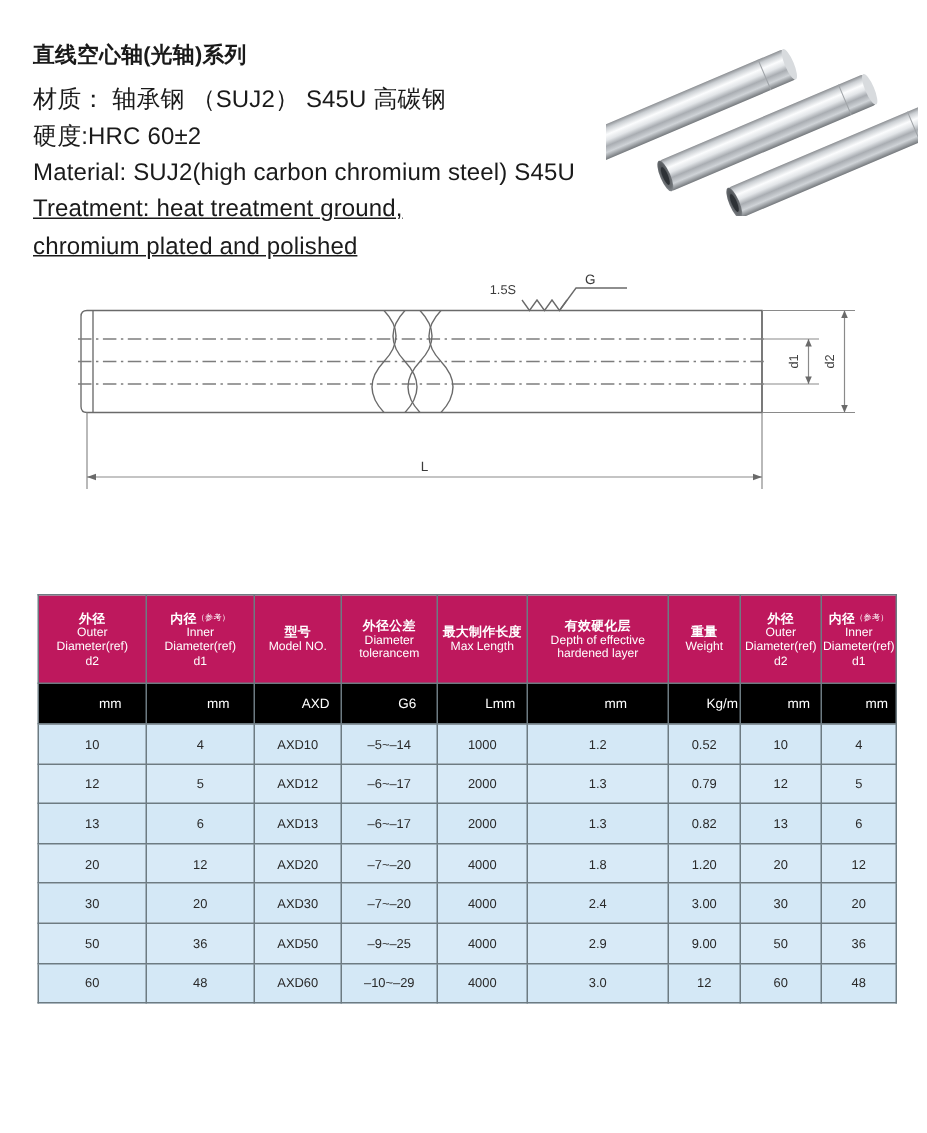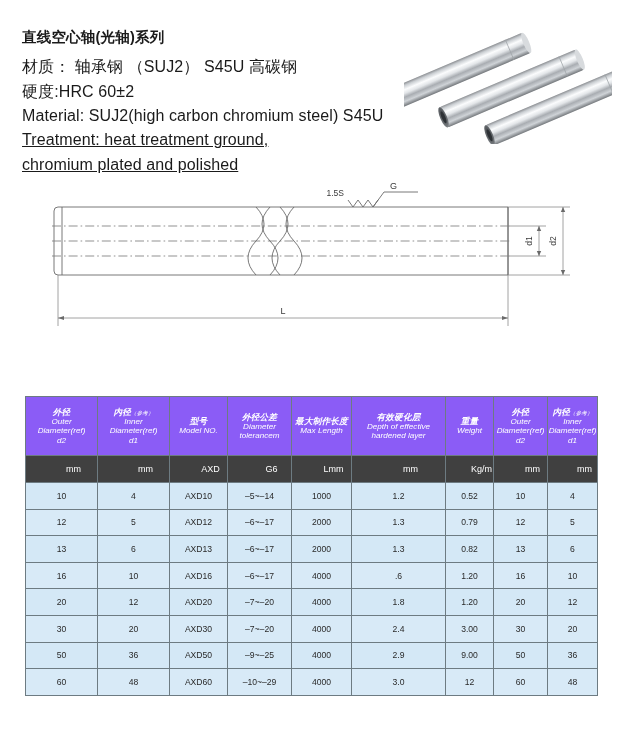--- a/index.html
+++ b/index.html
@@ -29,32 +29,31 @@
   #technical-drawing{position:absolute;left:18px;top:178px;width:582px;height:170px;}
   
   #spec-table-wrap{position:absolute;left:25px;top:396px;width:572px;}
   table{border-collapse:collapse;width:572px;table-layout:fixed;}
   th,td{
     border:1px solid #6d7b82;
     text-align:center;vertical-align:middle;
     padding:0;
   }
   thead th{
-    background:#8b5cf6;color:#ffffff;
+    background:#be185d;color:#ffffff;
     font-weight:normal;
     height:58px;
     line-height:1.17;
     font-size:8.2px;
-    font-style:italic;
   }
   th .cn{display:block;font-size:8.6px;font-weight:bold;letter-spacing:.2px;}
   th .cn .ref{font-size:5.4px;font-weight:normal;vertical-align:middle;}
   th .en{display:block;font-size:8.1px;}
   tr.units-row td{
-    background:#404040;color:#ffffff;
+    background:#000000;color:#ffffff;
     height:26px;font-size:9px;padding-left:24px;
   }
   tbody td{
     background:#d4e8f6;color:#2a2a2a;
     height:25.6px;font-size:8.6px;
   }
   tbody tr:nth-child(even) td{background:#d8eaf7;}
   .col-d2{width:72px}.col-d1{width:72px}.col-model{width:58px}
   .col-tol{width:64px}.col-len{width:60px}.col-layer{width:94px}
   .col-wt{width:48px}.col-d2b{width:54px}.col-d1b{width:50px}
@@ -270,31 +269,20 @@
           <td>6</td>
           <td>AXD13</td>
           <td>–6~–17</td>
           <td>2000</td>
           <td>1.3</td>
           <td>0.82</td>
           <td>13</td>
           <td>6</td>
         </tr>
         <tr>
-          <td>16</td>
-          <td>10</td>
-          <td>AXD16</td>
-          <td>–6~–17</td>
-          <td>4000</td>
-          <td>.6</td>
-          <td>1.20</td>
-          <td>16</td>
-          <td>10</td>
-        </tr>
-        <tr>
           <td>20</td>
           <td>12</td>
           <td>AXD20</td>
           <td>–7~–20</td>
           <td>4000</td>
           <td>1.8</td>
           <td>1.20</td>
           <td>20</td>
           <td>12</td>
         </tr>

